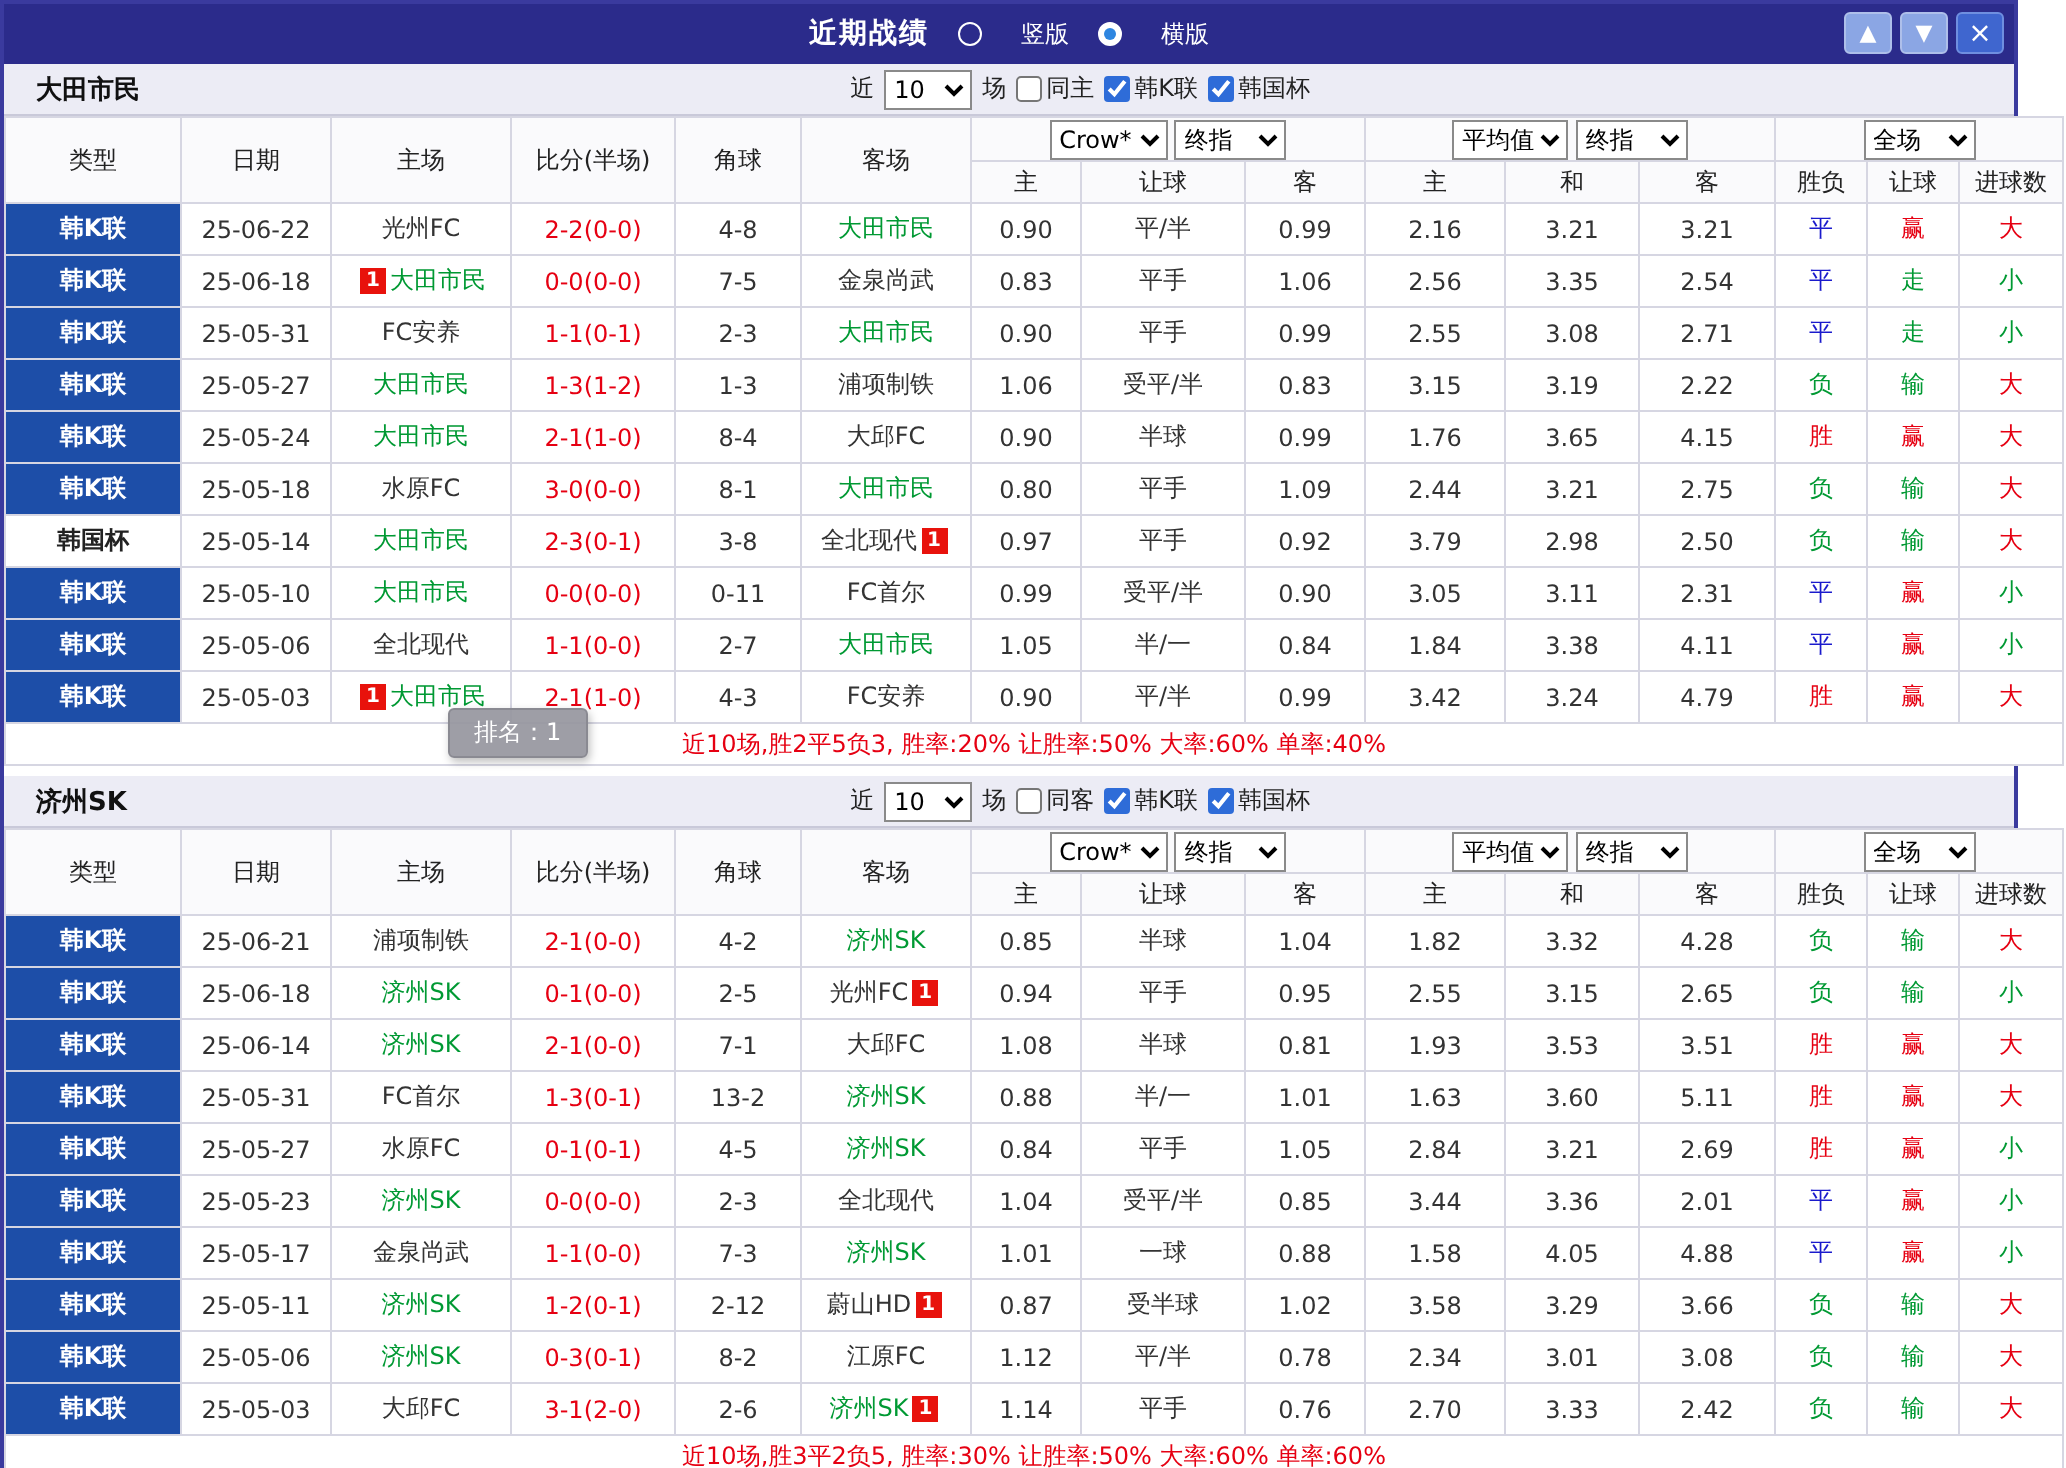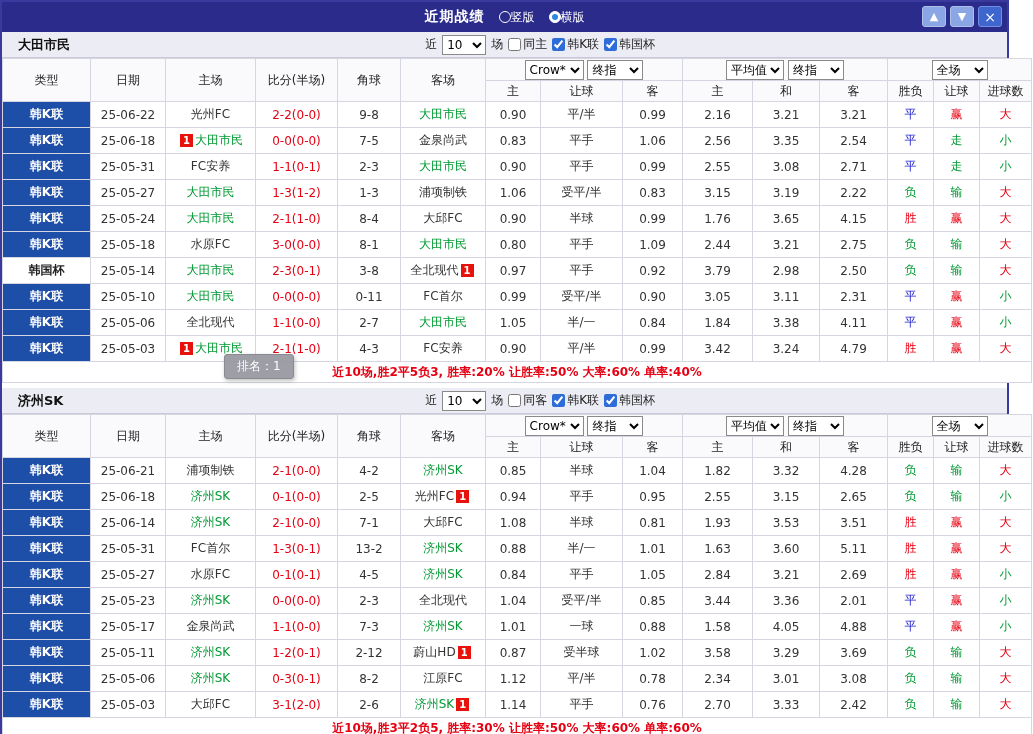--- a/index.html
+++ b/index.html
@@ -8,21 +8,21 @@
     width:1033px; height:734px; overflow:hidden;
     font-family:"DejaVu Sans","Liberation Sans",sans-serif;
     font-size:12px; color:#222;
   }
   .frame { position:relative; width:1009px; height:734px; border:2px solid #3a3a9e; background:#f9a8d4; }
 
   
   .topbar { height:30px; background:#2b2b8b; display:flex; align-items:center; position:relative; color:#fff; }
   .tb-center { margin:0 auto; display:flex; align-items:center; gap:14px; }
   .title { font-weight:bold; font-size:14px; letter-spacing:1px; }
-  .radio-item { display:inline-flex; align-items:center; gap:0; cursor:pointer; font-size:12px; }
+  .radio-item { display:inline-flex; align-items:center; gap:20px; cursor:pointer; font-size:12px; }
   .radio { width:12px; height:12px; border:1px solid #fff; border-radius:50%; display:inline-block; position:relative; background:transparent; }
   .radio.on { background:#fff; }
   .radio.on::after { content:''; position:absolute; left:2px; top:2px; right:2px; bottom:2px; border-radius:50%; background:#2e86e0; }
   .winbtns { position:absolute; right:5px; top:4px; display:flex; gap:4px; }
   .wbtn { width:24px; height:21px; display:inline-flex; align-items:center; justify-content:center;
           color:#fff; font-size:11px; border-radius:3px; cursor:pointer; }
   .wbtn.up, .wbtn.down { background:#8fa8e6; background:#8ba6e4; border:1px solid #aebfea; }
   .wbtn.close { background:#3f66cf; border:1px solid #6f8fe0; font-size:14px; }
 
   
@@ -40,21 +40,21 @@
   th, td { border:1px solid #d6d6e2; text-align:center; overflow:hidden; white-space:nowrap; font-weight:normal; }
   thead th { background:#fafafc; color:#222; height:21px; font-size:12px; }
   thead tr.hrow1 th.selcell { height:22px; }
   tbody td { height:26px; background:#fff; color:#333; }
   td.league { background:#1d4ea8; color:#fff; font-weight:bold; }
   td.league.cup { background:#fff; color:#222; }
   td.score { color:#e60012; }
   .focal { color:#009933; }
   .badge { display:inline-block; width:13px; height:13px; line-height:13px; background:#e8120c; color:#fff;
            font-size:10px; font-weight:bold; margin:0 2px; vertical-align:middle; text-align:center; }
-  tfoot td { height:21px; color:#e60012; background:#fff; font-size:12px;font-weight:bold; }
+  tfoot td { height:21px; color:#e60012; background:#fff; font-size:12px; }
   .gap { height:5px; background:#fff; }
 
   
   .tooltip { position:absolute; left:222px; top:352px; z-index:10; background:rgba(150,150,158,0.92);
              color:#fff; padding:3px 12px; border-radius:3px; border:1px solid #8a8a92; font-size:12px;
              box-shadow:1px 2px 4px rgba(0,0,0,.25); }
 </style>
 </head>
 <body>
 
@@ -149,21 +149,21 @@
           <th>让球</th>
           <th>进球数</th>
         </tr>
       </thead>
       <tbody>
           <tr>
             <td class="league">韩K联</td>
             <td>25-06-22</td>
             <td><span>光州FC</span></td>
             <td class="score">2-2(0-0)</td>
-            <td>9-8</td>
+            <td>4-8</td>
             <td><span class="focal">大田市民</span></td>
             <td>0.90</td>
             <td>平/半</td>
             <td>0.99</td>
             <td>2.16</td>
             <td>3.21</td>
             <td>3.21</td>
             <td style="color: rgb(26, 26, 204);">平</td>
             <td style="color: rgb(230, 0, 18);">赢</td>
             <td style="color: rgb(230, 0, 18);">大</td>
@@ -528,21 +528,21 @@
             <td>25-05-11</td>
             <td><span class="focal">济州SK</span></td>
             <td class="score">1-2(0-1)</td>
             <td>2-12</td>
             <td><span>蔚山HD</span><span class="badge">1</span></td>
             <td>0.87</td>
             <td>受半球</td>
             <td>1.02</td>
             <td>3.58</td>
             <td>3.29</td>
-            <td>3.69</td>
+            <td>3.66</td>
             <td style="color: rgb(0, 153, 51);">负</td>
             <td style="color: rgb(0, 153, 51);">输</td>
             <td style="color: rgb(230, 0, 18);">大</td>
           </tr>
           <tr>
             <td class="league">韩K联</td>
             <td>25-05-06</td>
             <td><span class="focal">济州SK</span></td>
             <td class="score">0-3(0-1)</td>
             <td>8-2</td>

